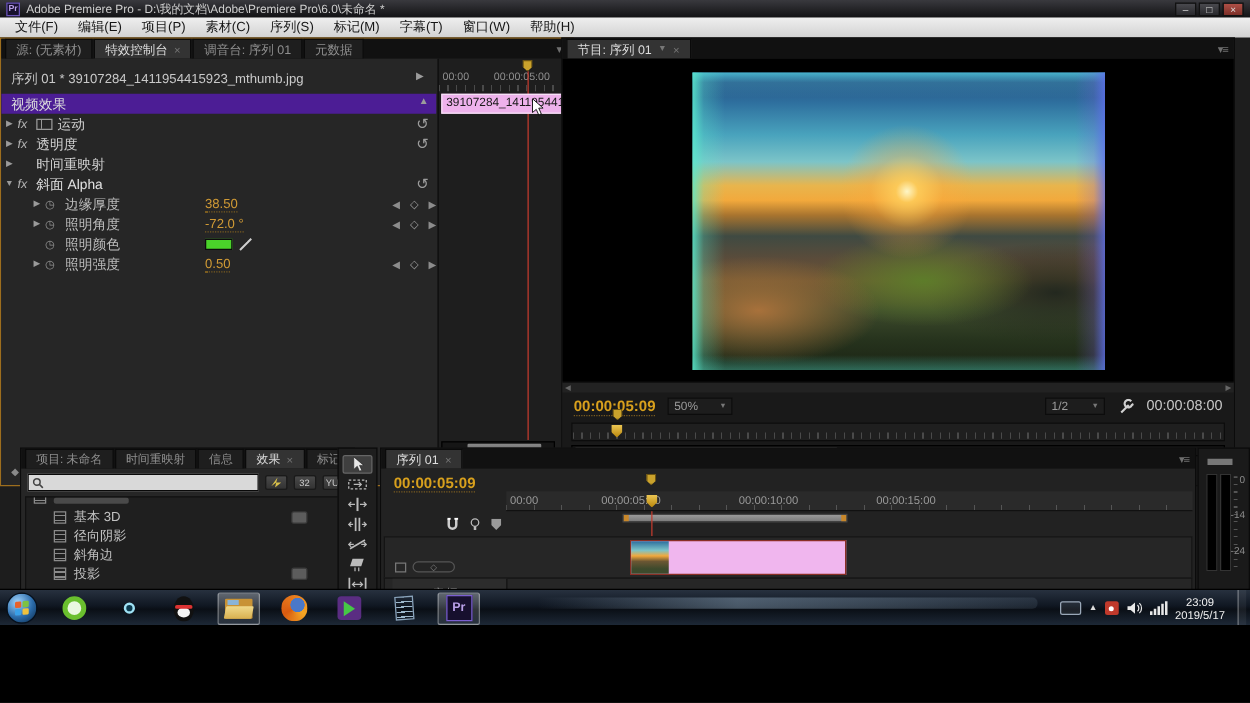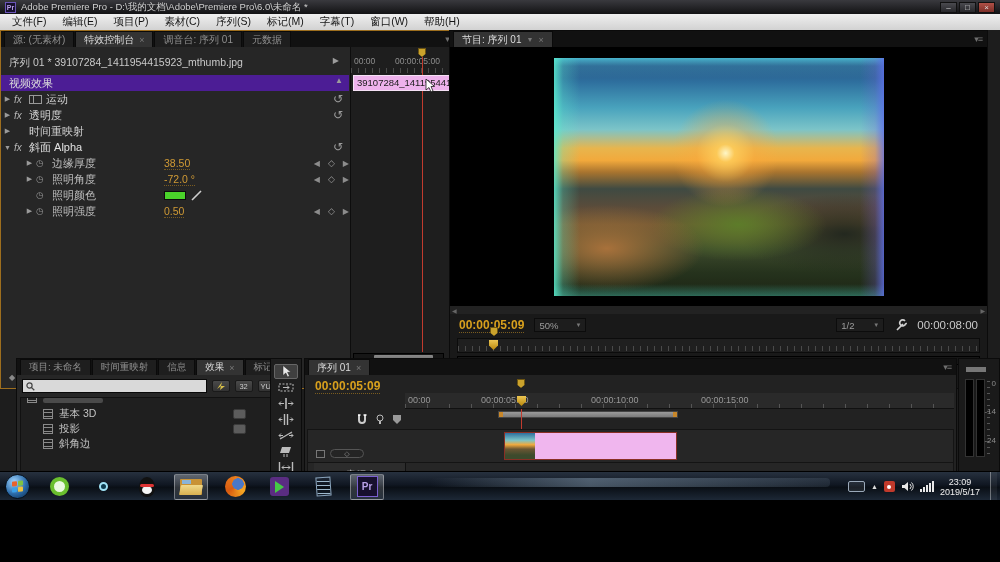--- a/index.html
+++ b/index.html
@@ -455,26 +455,30 @@
           <span class="eff-ic" style="margin-top:-5px"></span>
           <span class="smudge"></span>
         </div>
         <div class="trow" style="padding-left:22px">
           <span class="eff-ic"></span>
           <span>基本 3D</span>
           <span class="acc-badge"></span>
         </div>
         <div class="trow" style="padding-left:22px">
           <span class="eff-ic"></span>
-          <span>投影</span>
-          <span class="acc-badge"></span>
+          <span>径向阴影</span>
         </div>
         <div class="trow" style="padding-left:22px">
           <span class="eff-ic"></span>
           <span>斜角边</span>
+        </div>
+        <div class="trow" style="padding-left:22px">
+          <span class="eff-ic"></span>
+          <span>投影</span>
+          <span class="acc-badge"></span>
         </div>
       </div>
       <div class="vscroll">
         <div class="vthumb" style="top:8px;height:55px"></div>
       </div>
       <div class="pj-bottom">
         <span>
           <svg width="15" height="11" viewBox="0 0 15 11">
               <path d="M1,3 L1,10 L12,10 L12,3 L6,3 L5,1.5 L1,1.5 Z" fill="#b8a860"></path>
               <path d="M12,2 L12,6 M10,4 L14,4" stroke="#d8e890" stroke-width="1.4"></path>

